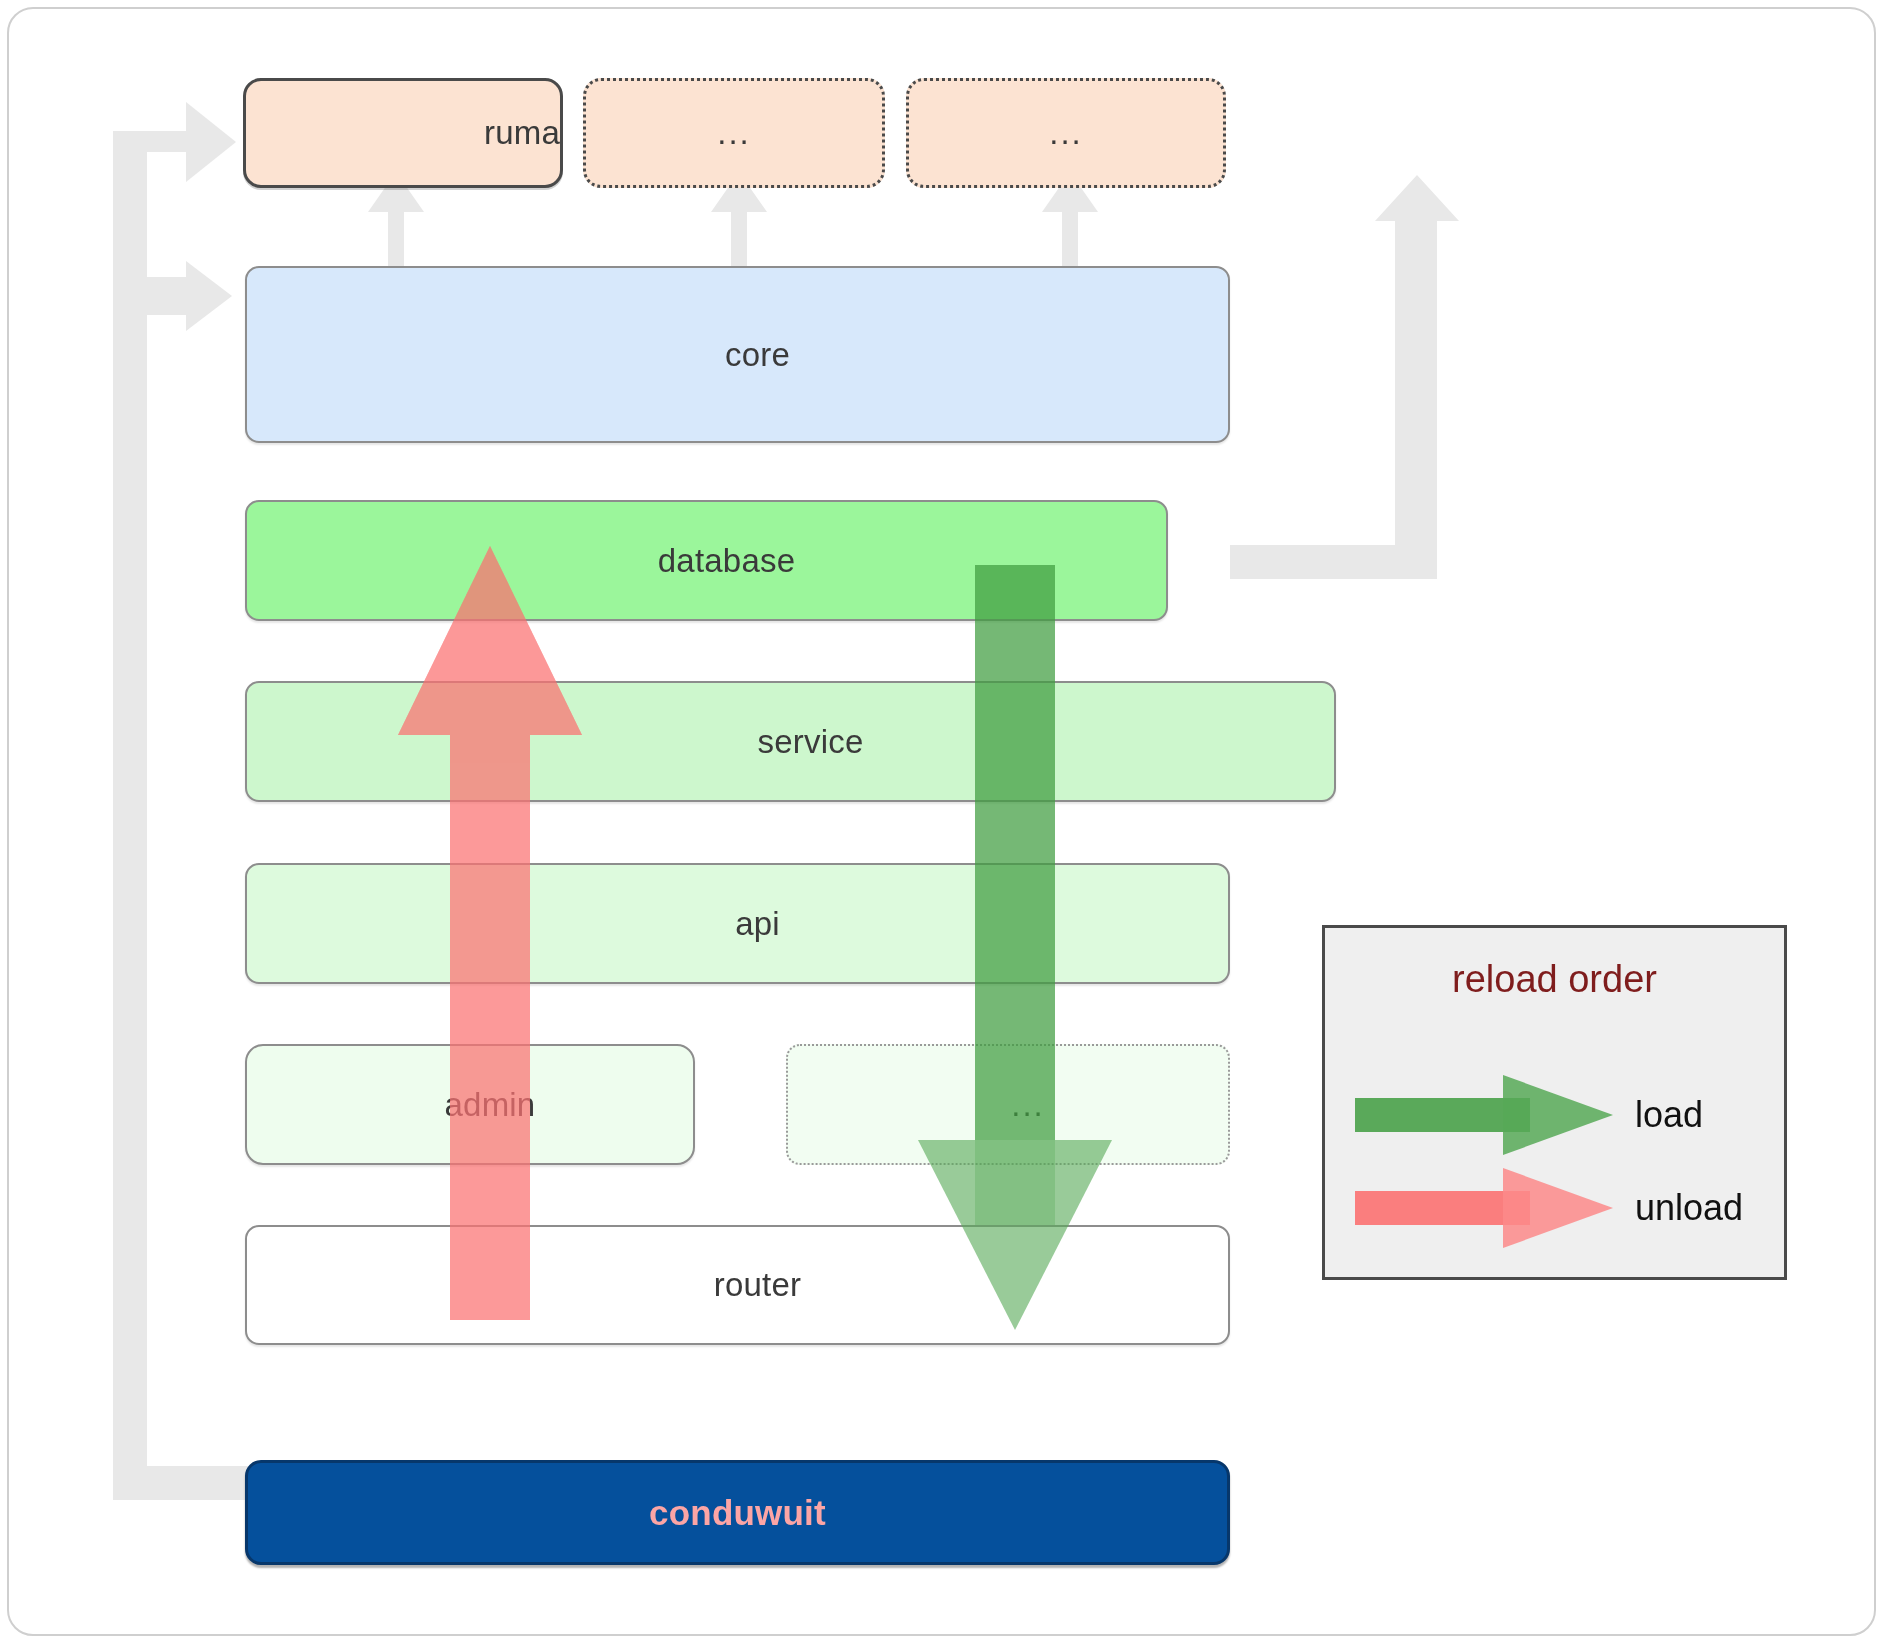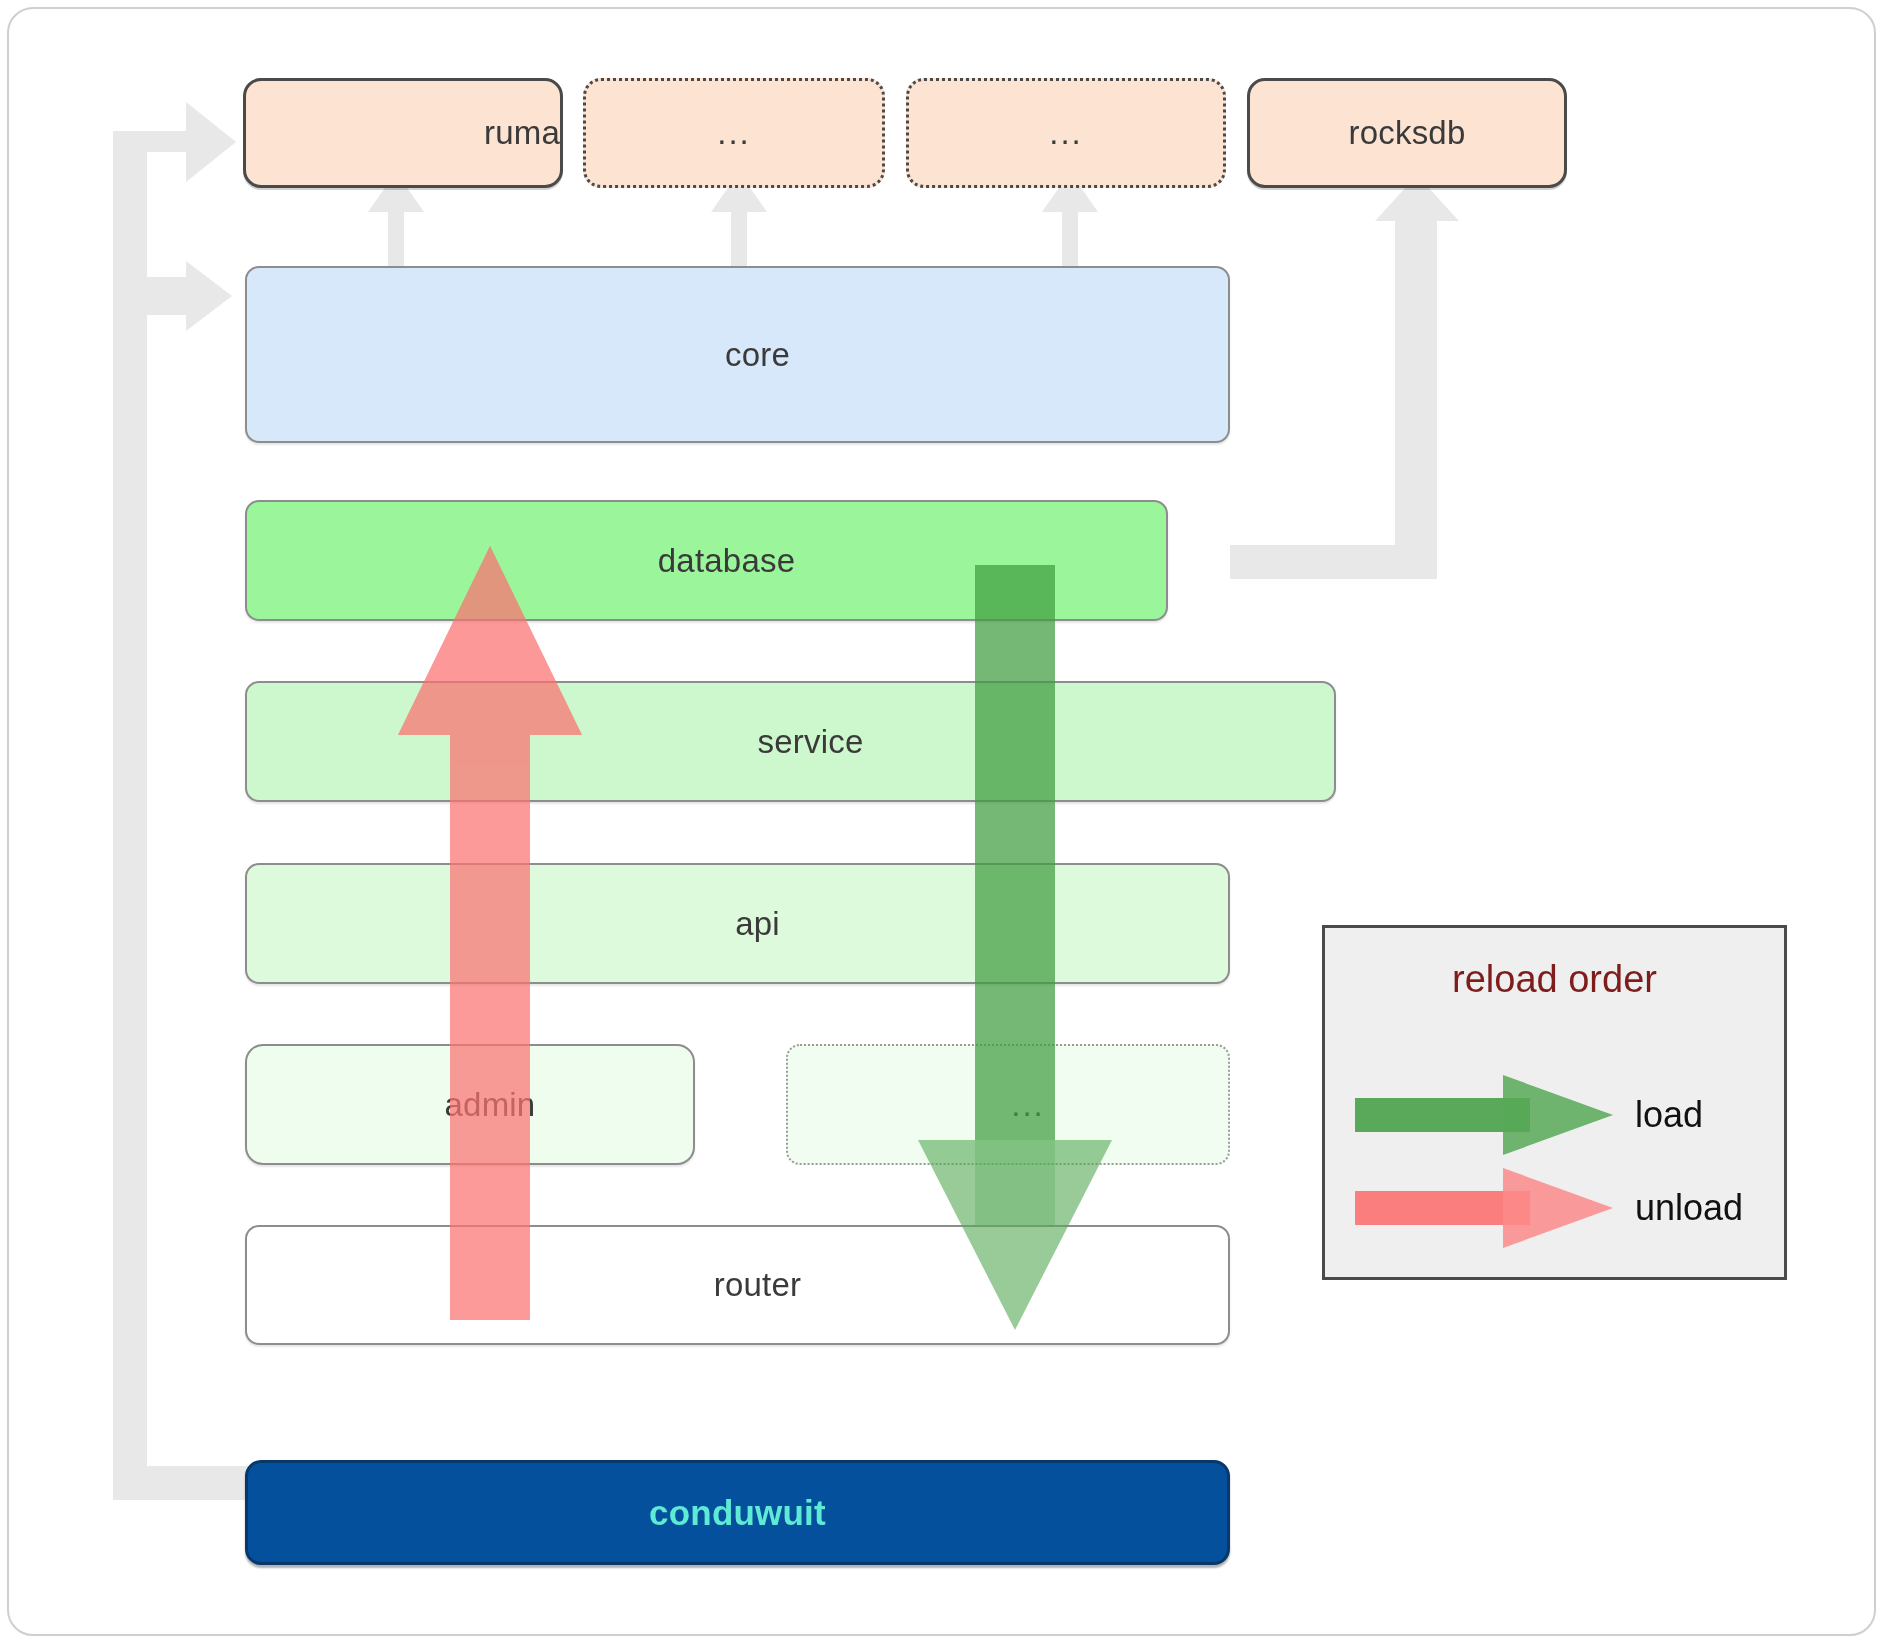--- a/index.html
+++ b/index.html
@@ -64,21 +64,21 @@
   .l-service{background:#cdf7cd;}
   .l-api{background:#ddfadd;}
   .l-admin{background:#eefdee;}
   .l-dots{background:#f2fdf2;}
   .l-router{background:#ffffff;}
 
   .conduwuit{
     background:#05509c;
     border:3px solid #07376b;
     border-radius:16px;
-    color:#5eead4;
+    color:#fca5a5;
     font-size:35px;
     font-weight:bold;
     box-shadow:0 3px 2px rgba(0,0,0,.30);
   }
 
   
   #connectors{position:absolute;left:0;top:0;width:1883px;height:1643px;pointer-events:none;}
 
   
   #legend{
@@ -134,23 +134,20 @@
   </div>
 
   <div class="box dep dotted" style="left:583px;top:78px;width:302px;">
     <span class="dots-label">...</span>
   </div>
 
   <div class="box dep dotted" style="left:906px;top:78px;width:320px;">
     <span class="dots-label">...</span>
   </div>
 
-  <div class="box dep" style="left:1247px;top:78px;width:320px;">
-    <span>rocksdb</span>
-  </div>
 
   <div class="box layer l-core" style="left:245px;top:266px;width:985px;height:177px;">
     <span>core</span>
   </div>
 
   <div class="box layer l-database" style="left:245px;top:500px;width:923px;height:121px;">
     <span>database</span>
   </div>
 
   <div class="box layer l-service" style="left:245px;top:681px;width:1091px;height:121px;">

